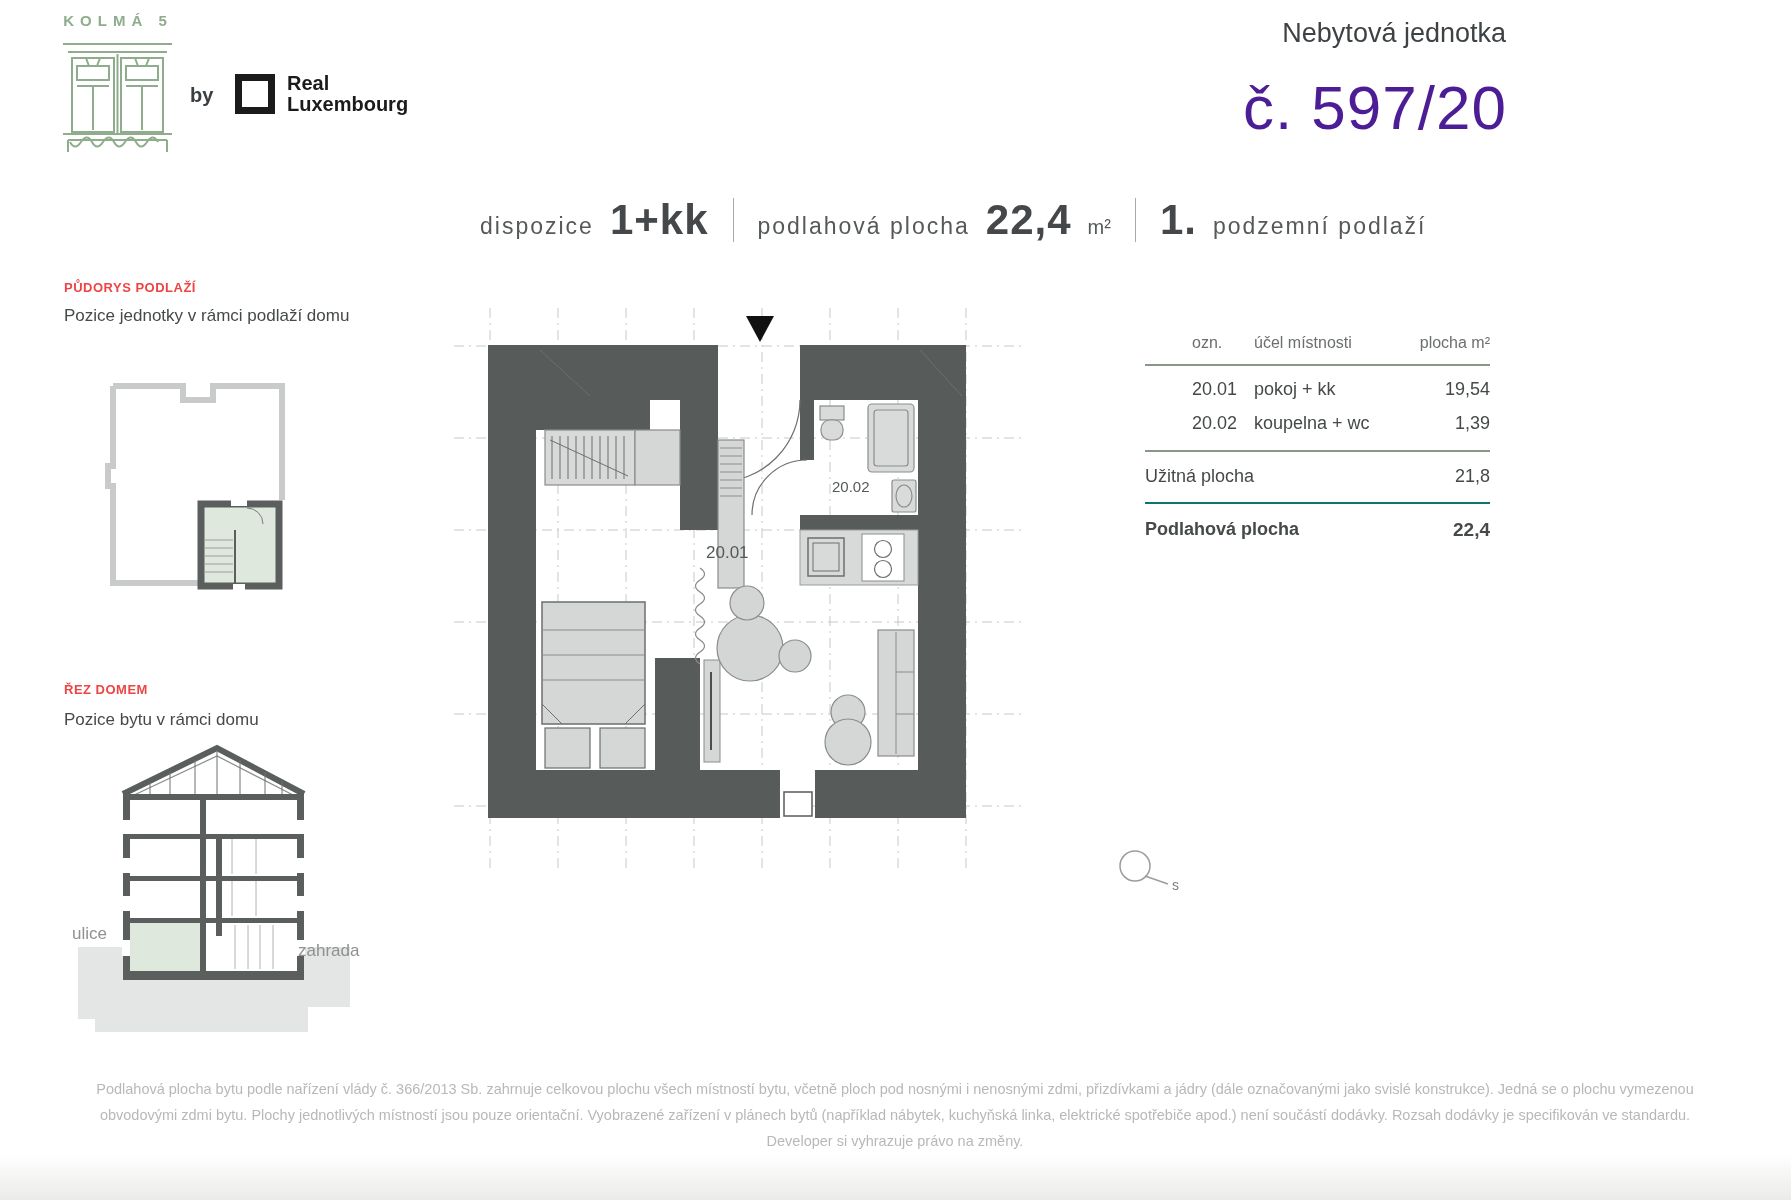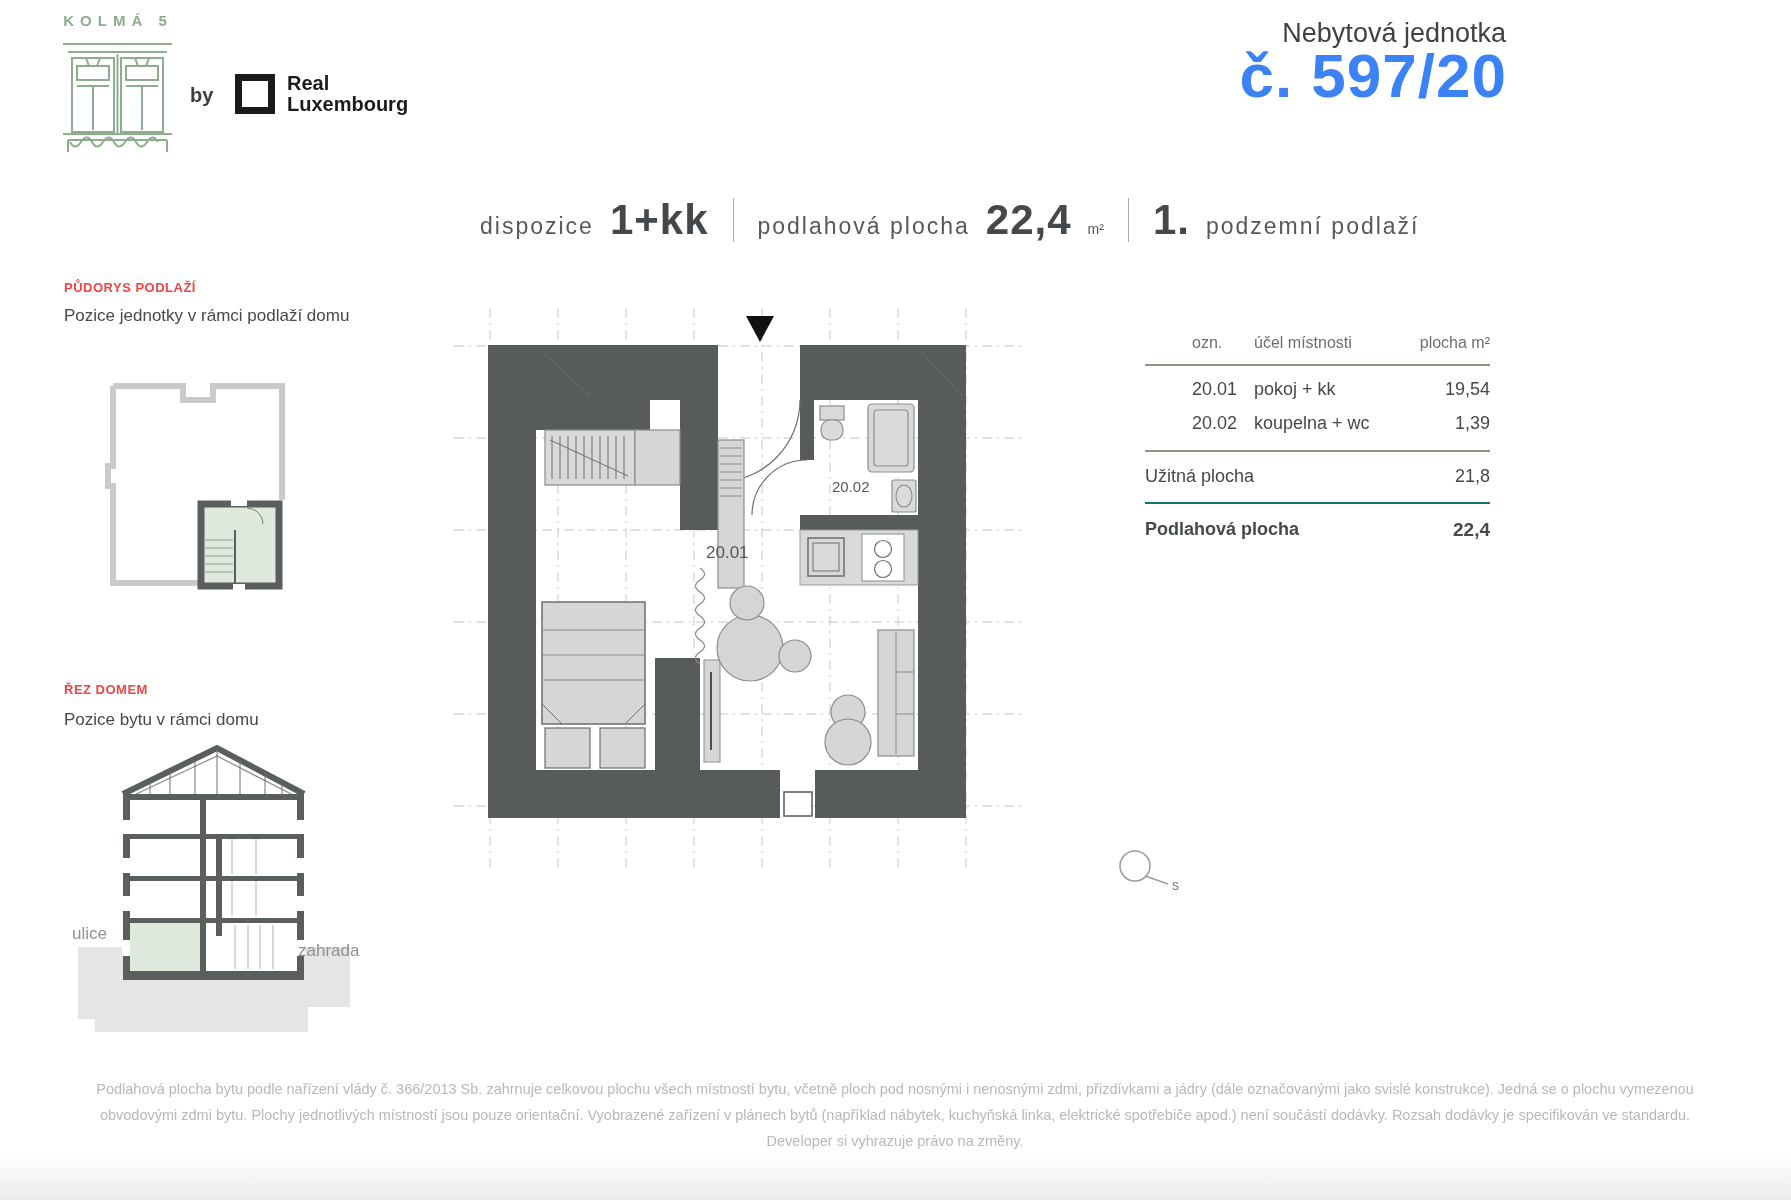--- a/index.html
+++ b/index.html
@@ -10,28 +10,28 @@
   
   .logo-title { position:absolute; left:58px; top:12px; width:120px; text-align:center;
     font-size:15px; font-weight:700; letter-spacing:6px; color:#8fad8d; }
   .logo-art { position:absolute; left:60px; top:30px; }
   .by-label { position:absolute; left:190px; top:84px; font-size:20px; font-weight:600; color:#3a3e40; }
   .rl-square { position:absolute; left:235px; top:74px; width:40px; height:40px; border:7px solid #1b1b1b; }
   .rl-name { position:absolute; left:287px; top:73px; font-size:20px; font-weight:700; color:#1b1b1b; line-height:21px; }
 
   
   .unit-type { position:absolute; right:285px; top:18px; font-size:27px; color:#3e4244; }
-  .unit-number { position:absolute; right:284px; top:40px; font-size:62px; font-weight:700; color:#3b82f6; letter-spacing:1px; }
+  .unit-number { position:absolute; right:284px; top:72px; font-size:62px; font-weight:400; color:#4c1d95; letter-spacing:1px; }
 
   
   .specs { position:absolute; left:480px; top:196px; width:1030px; display:flex; align-items:baseline;
     justify-content:flex-start; gap:16px; white-space:nowrap; }
   .spec-label { font-size:23px; color:#55595a; letter-spacing:2px; }
   .spec-big { font-size:42px; font-weight:700; color:#44484a; letter-spacing:1px; }
-  .spec-unit { font-size:14px; color:#55595a; }
+  .spec-unit { font-size:20px; color:#55595a; }
   .spec-div { width:1px; height:44px; background:#a7aaa9; align-self:center; margin:0 8px; }
 
   
   .sec-title { position:absolute; font-size:13px; font-weight:700; color:#ef4444; letter-spacing:0.5px; }
   .sec-sub { position:absolute; font-size:17px; color:#45494a; }
 
   
   .room-table { position:absolute; left:1145px; top:334px; width:345px; font-size:18px; color:#45494a; }
   .rt-head { display:flex; font-size:16px; color:#6b6f6e; padding-bottom:12px; border-bottom:2px solid #87988a; }
   .rt-row { display:flex; padding-top:13px; }

